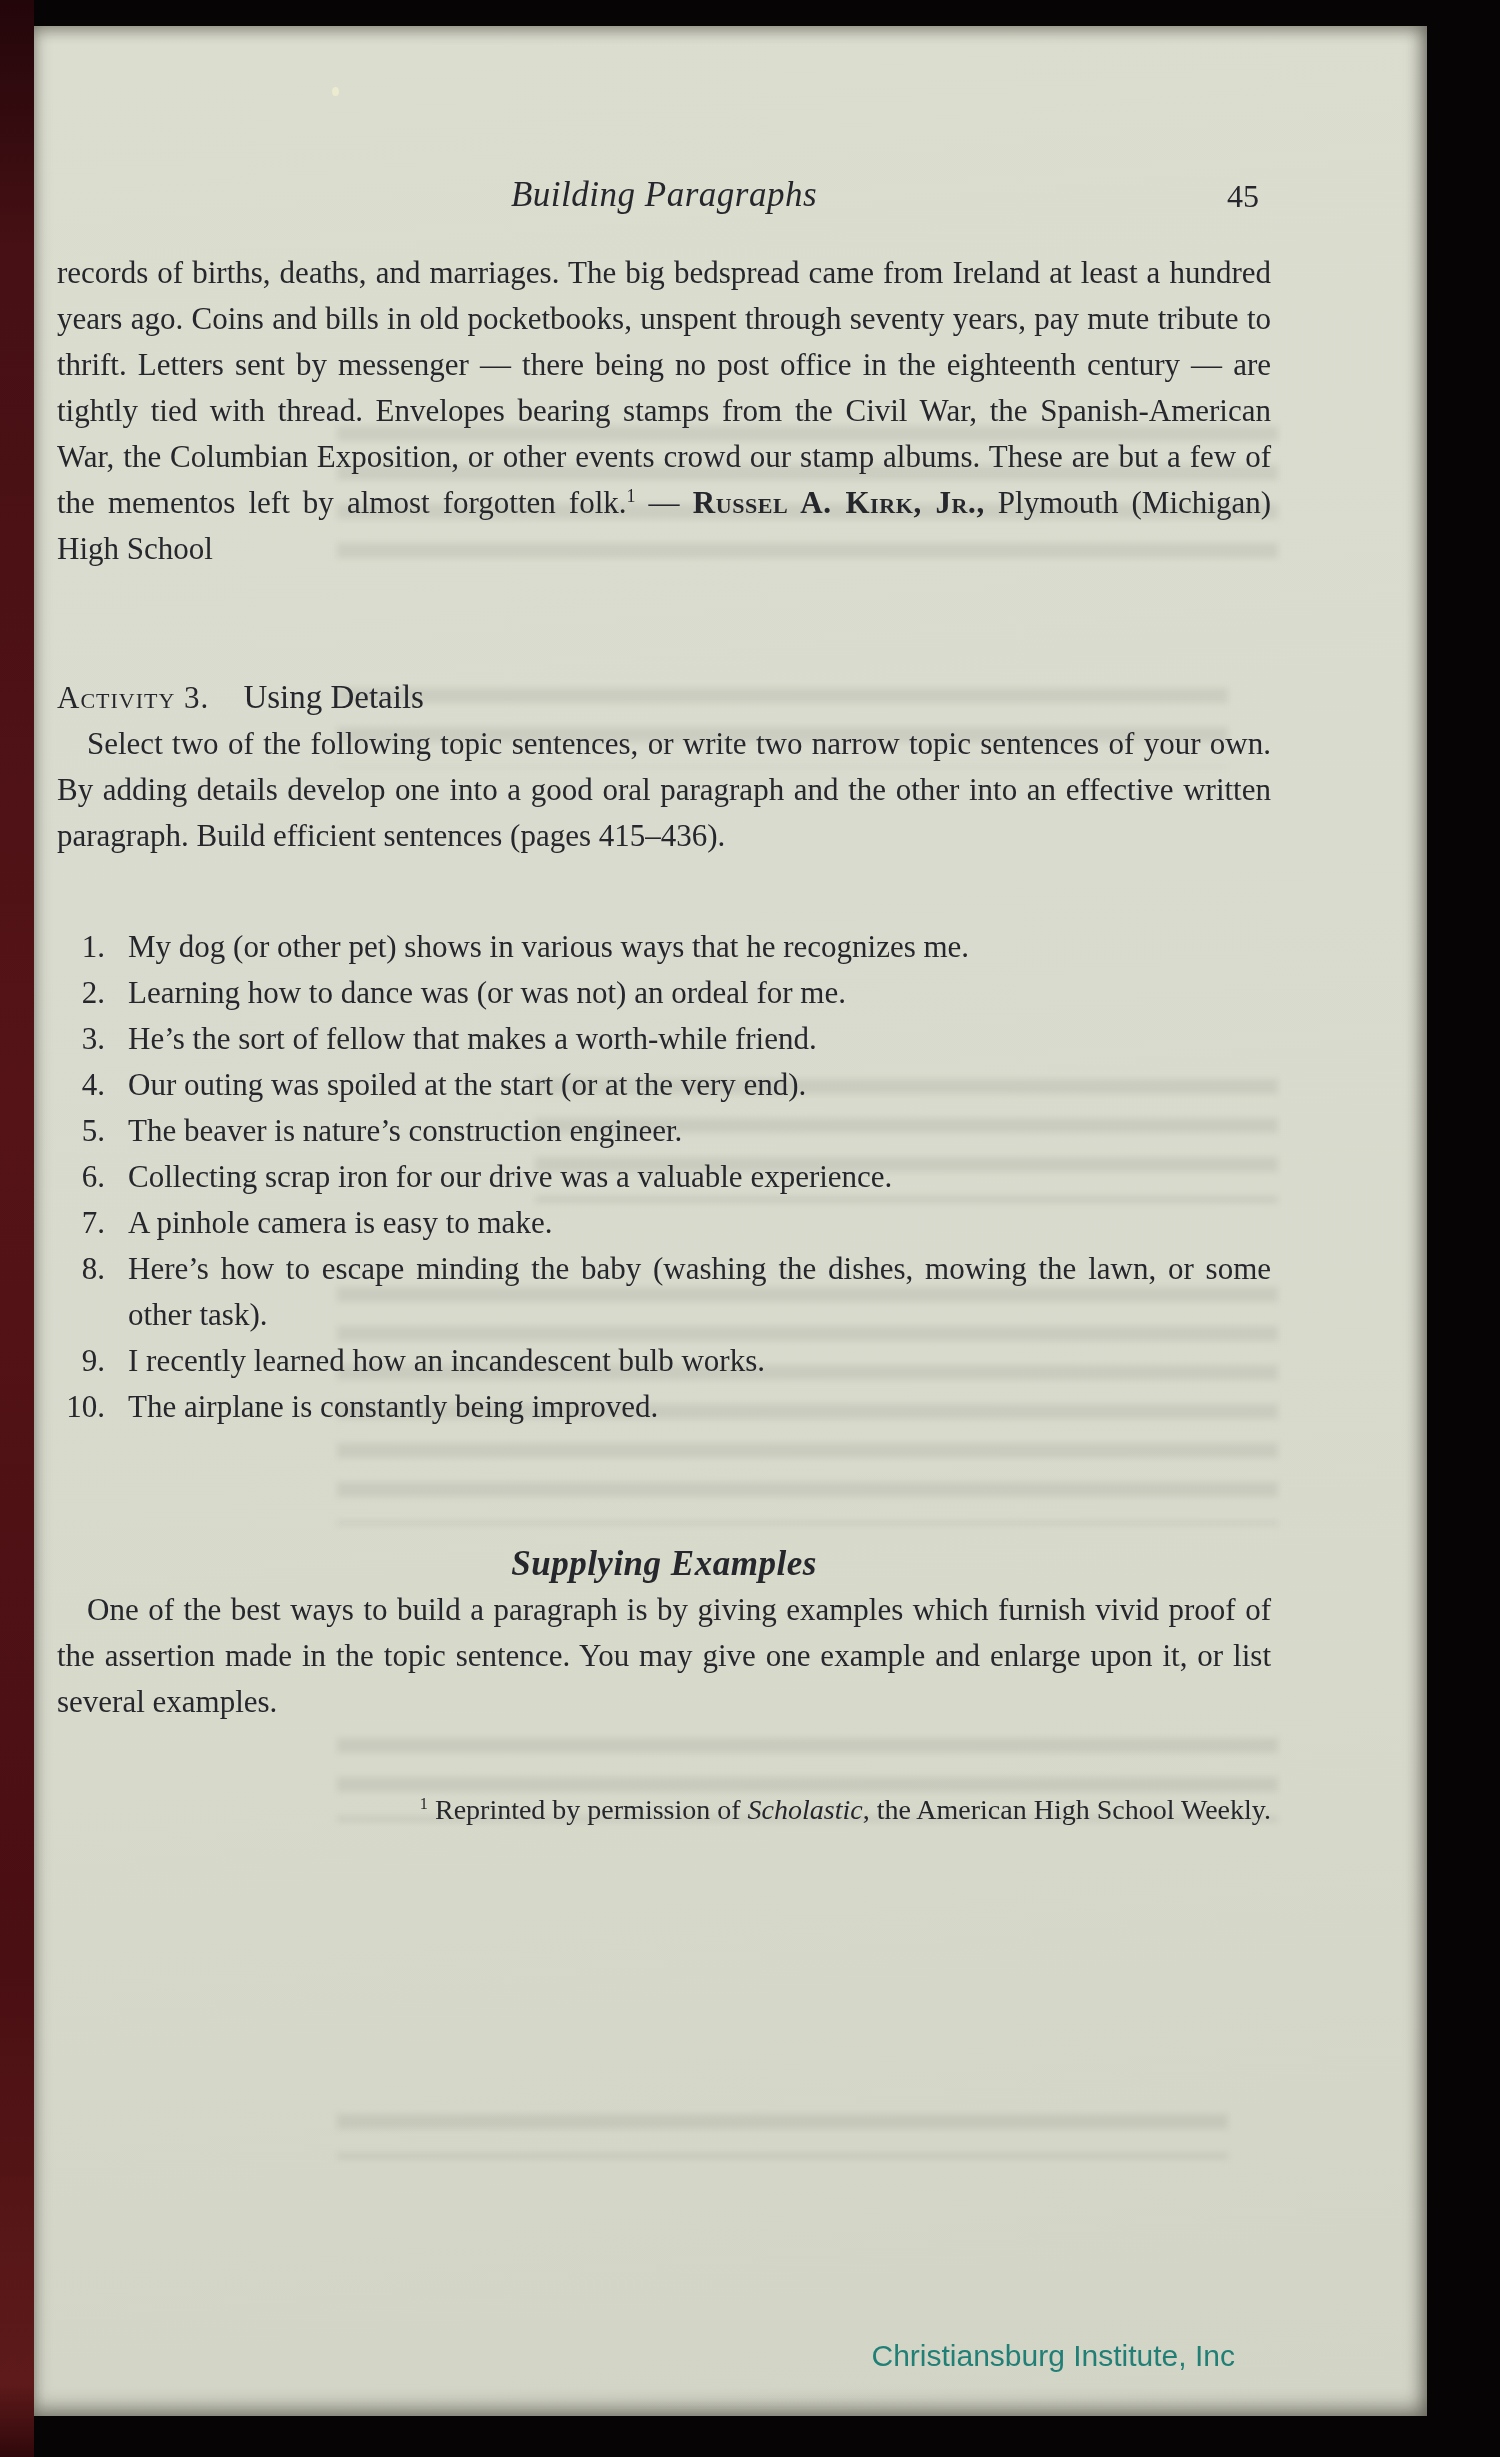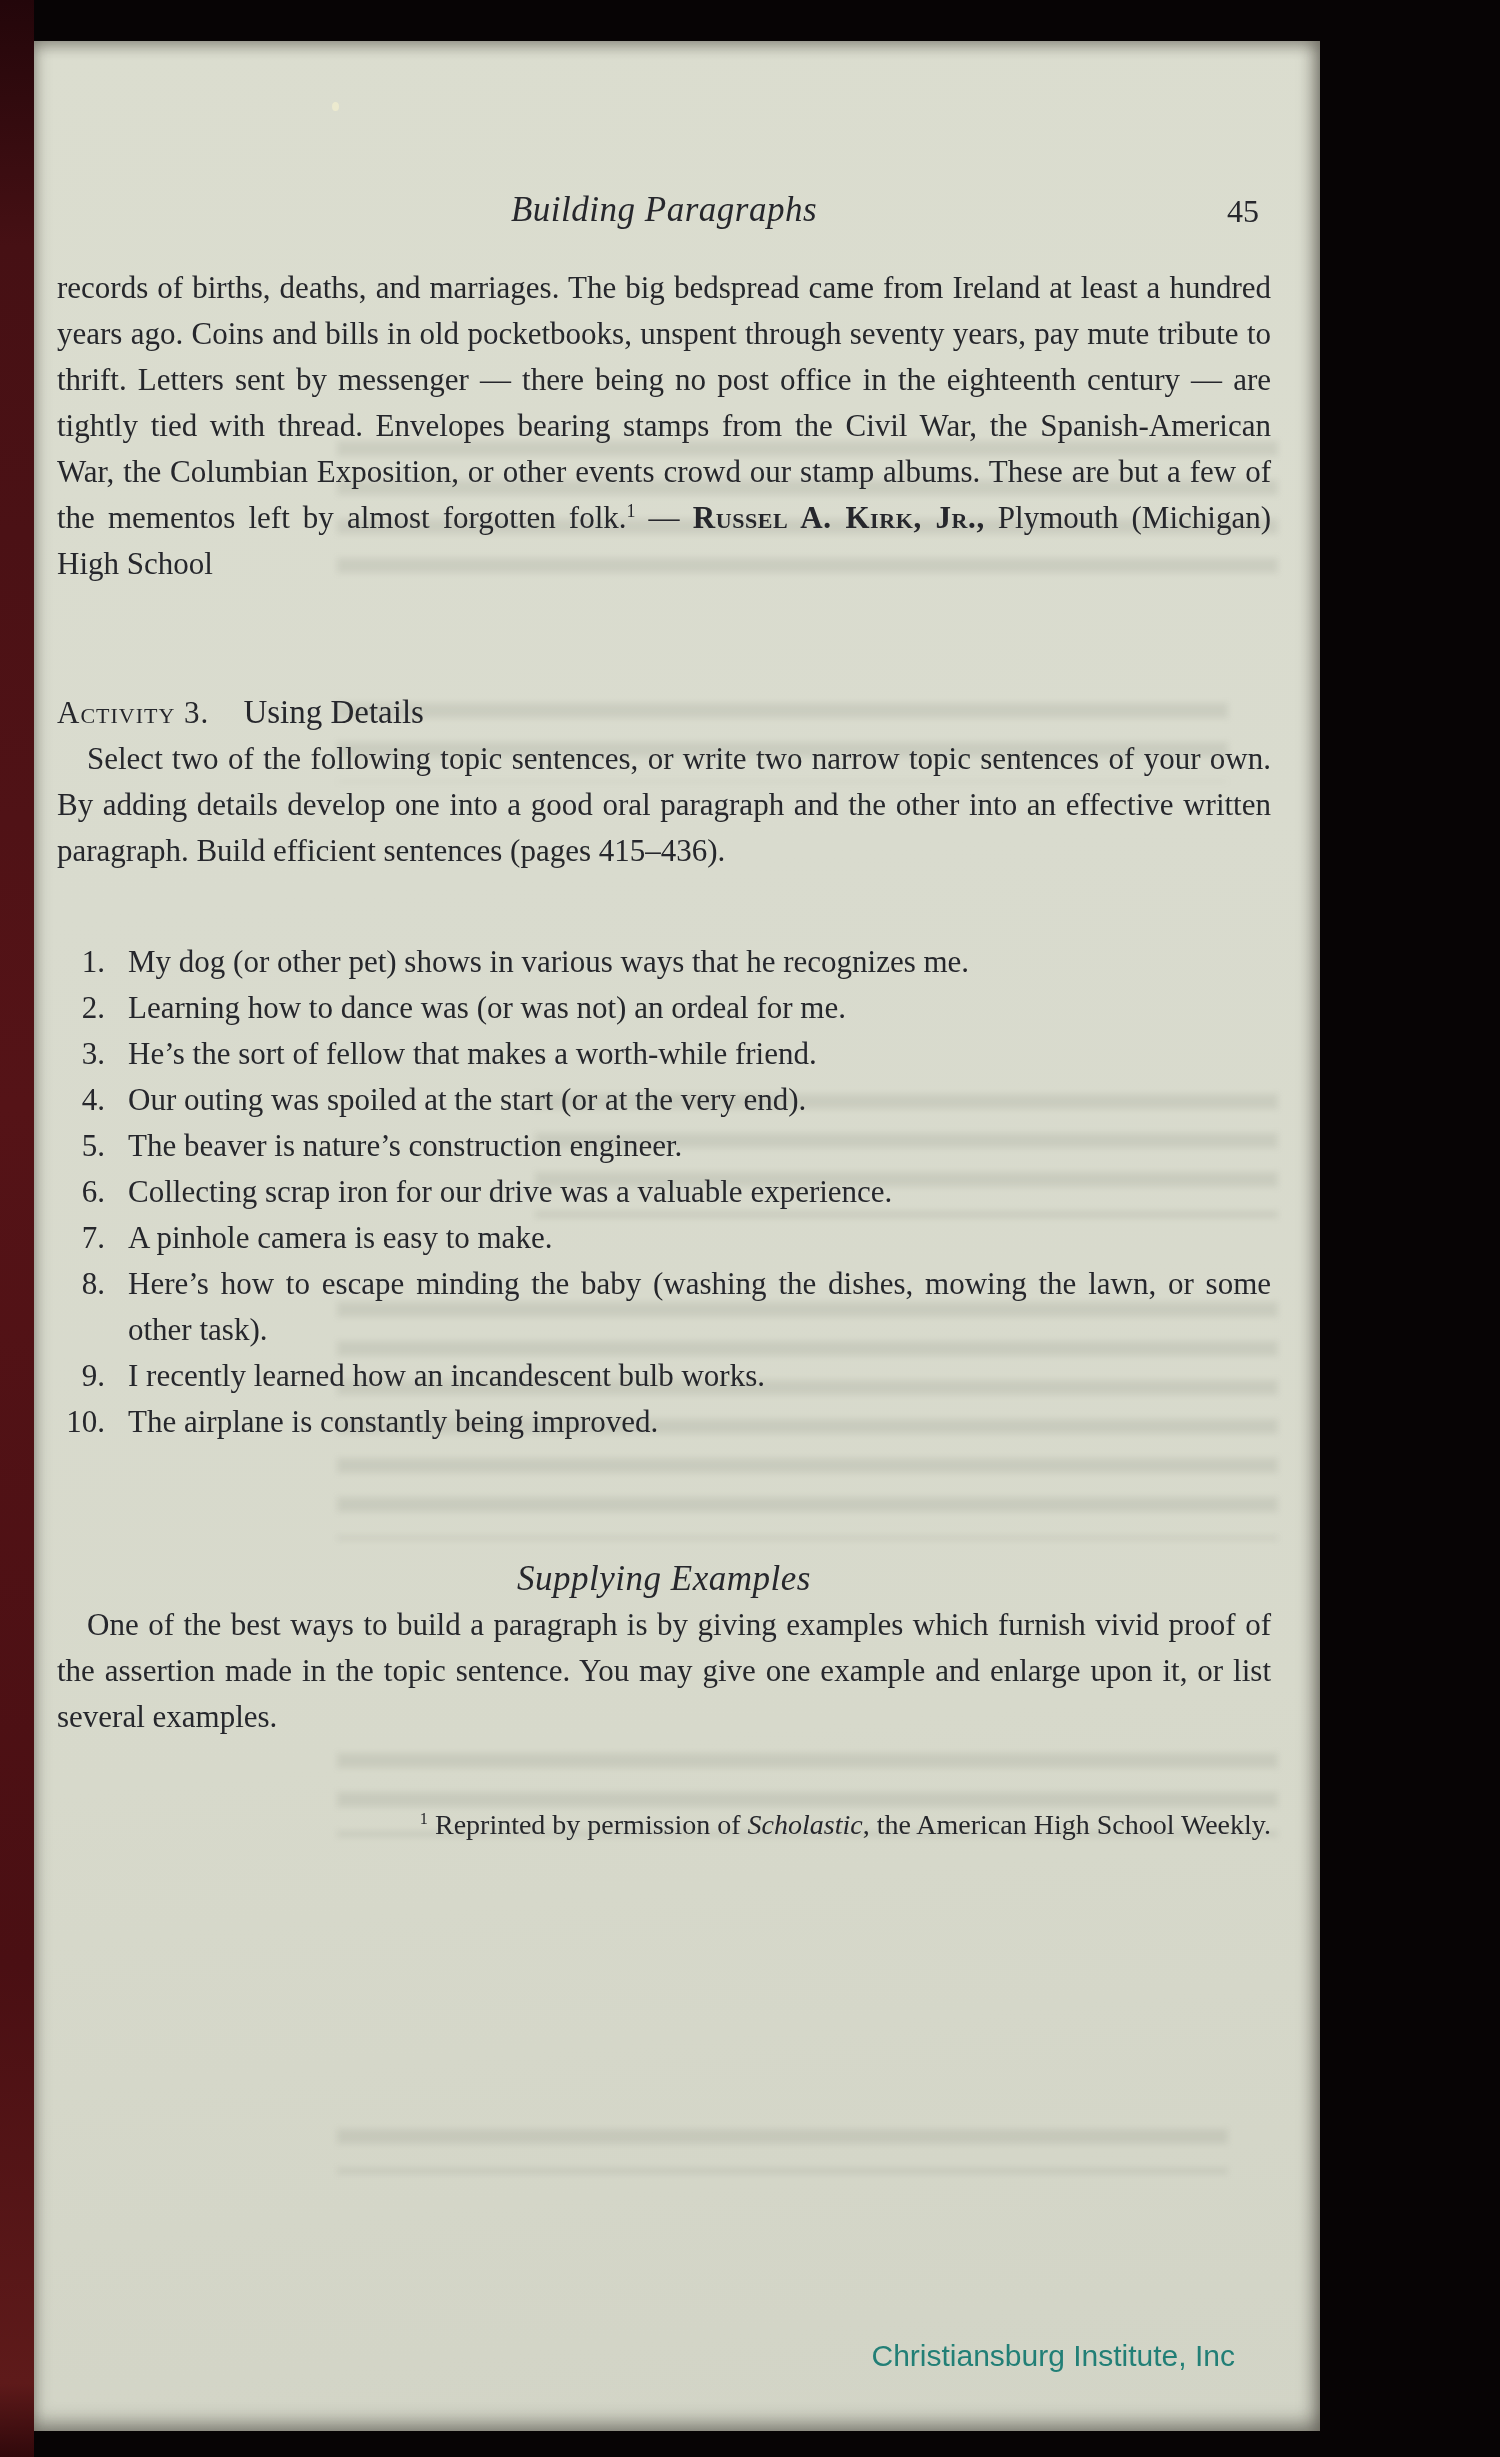--- a/index.html
+++ b/index.html
@@ -13,26 +13,25 @@
   }
   .spine {
     position: absolute;
     left: 0; top: 0;
     width: 34px; height: 100%;
     background: linear-gradient(180deg, #23060a 0%, #461014 10%, #551317 45%, #4a0f13 80%, #5e1a1a 97%, #30080b 100%);
   }
   .page {
     position: absolute;
     left: 34px; top: 26px;
-    width: 1286px; height: 2390px;
+    width: 1393px; height: 2390px;
     background: linear-gradient(175deg, #dbddcf 0%, #d9dbce 35%, #d7d9cb 70%, #d2d4c6 100%);
     box-shadow: inset -8px 0 16px rgba(20,15,10,0.28),
                 inset 0 8px 12px rgba(20,15,10,0.18),
                 inset 0 -10px 18px rgba(20,15,10,0.30);
-    margin-top: 15px;
   }
   .page-inner {
     position: relative;
     z-index: 2;
     padding: 146px 0 0 23px;
     width: 1214px;
     color: #26272c;
     font-size: 31px;
     line-height: 46px;
   }
@@ -95,20 +94,21 @@
     left: 0; top: 0;
     width: 48px;
     text-align: right;
   }
   .supplying-heading {
     margin-top: 111px;
     text-align: center;
     font-style: italic;
     font-size: 35px;
     letter-spacing: 0.5px;
+    font-weight: bold;
   }
   .supplying-para { margin-top: 28px; }
   .footnote {
     margin-top: 65px;
     padding-left: 30px;
     font-size: 28px;
     line-height: 40px;
     text-align: right;
   }
   .footnote .ital { font-style: italic; }

